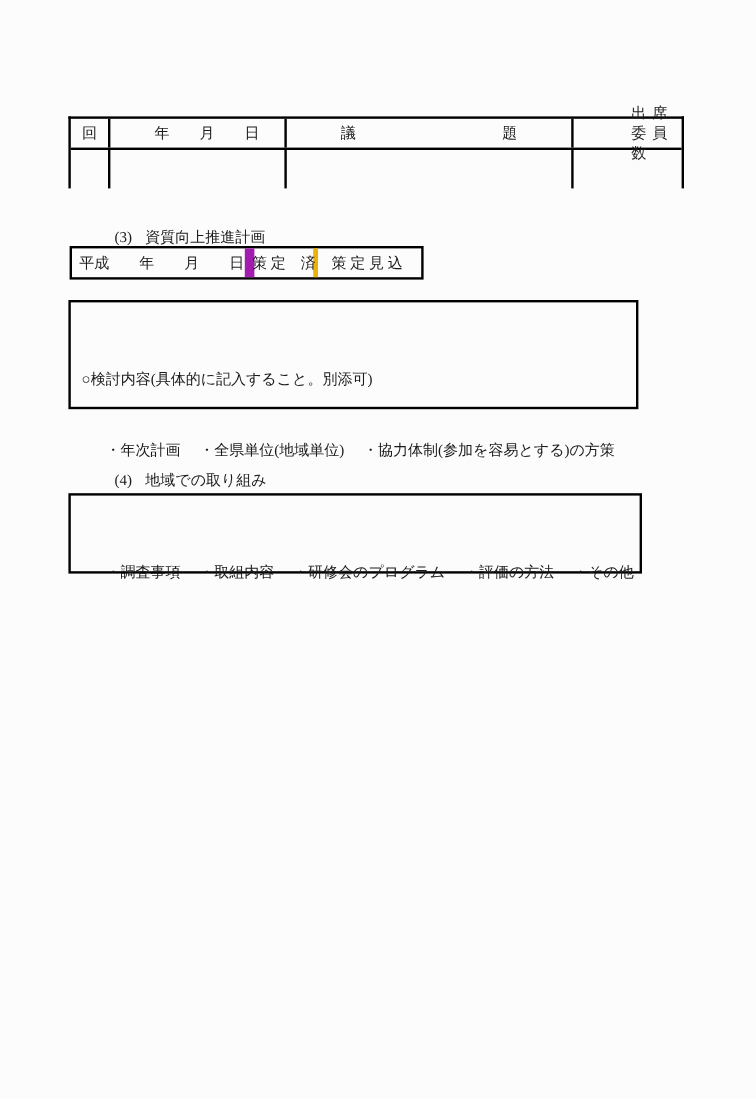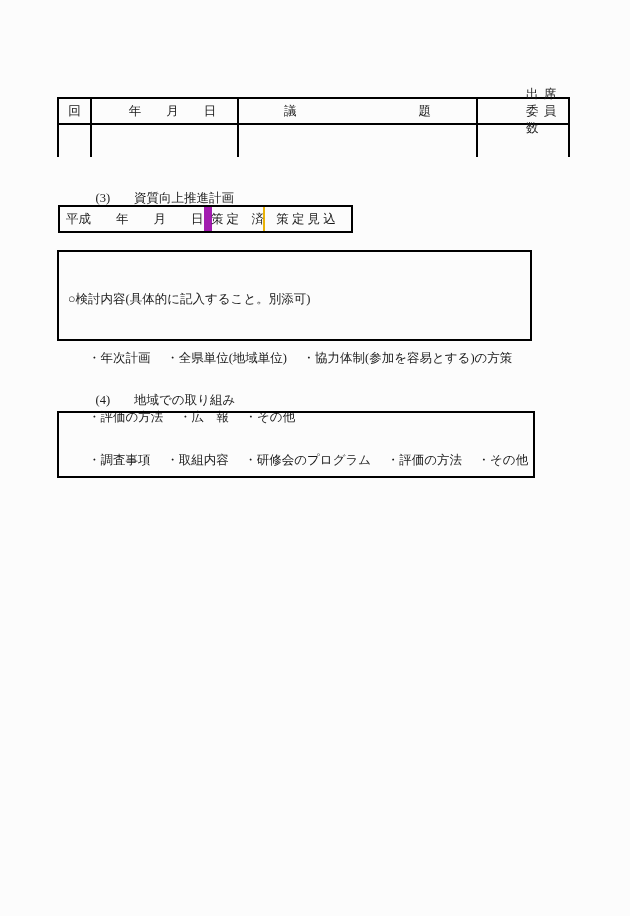--- a/index.html
+++ b/index.html
@@ -27,38 +27,38 @@
   .mt-body { height: 32px; }
   .c-round  { width: 33px;  border-right: 2px solid #000; justify-content: center; }
   .c-date   { width: 131px; border-right: 2px solid #000; justify-content: center; margin-left: 16px; }
   .c-agenda { width: 239px; border-right: 2px solid #000; justify-content: space-between; padding: 0 45px; }
   .c-att    { flex: 1; justify-content: center; letter-spacing: 1px; padding-left: 48px; }
 
   
   .section-label { position: absolute; left: 83px; height: 15px; line-height: 15px; white-space: pre; }
   .s3-label { top: 176px; }
   .s4-label { top: 378px; }
-  .sec-title { margin-left: 24px; }
+  .sec-title { margin-left: 11px; }
 
   
   .plan-table {
     position: absolute; left: 58px; top: 205px;
     box-sizing: border-box; height: 28px; width: 295px;
     border: 2px solid #000; display: flex; white-space: pre;
   }
   .pt-date     { width: 152px; border-right: 8px solid #a21caf; padding-left: 6px; }
-  .pt-done     { width: 53px;  border-right: 2px solid #eab308; justify-content: center; }
+  .pt-done     { width: 53px;  border-right: 4px solid #eab308; justify-content: center; }
   .pt-expected { width: 82px;  justify-content: center; }
 
   
   .content-box {
     position: absolute; left: 57px;
     box-sizing: border-box;
     border: 2px solid #000;
-    padding: 3px 8px 0 9px;
+    padding: 20px 8px 0 9px;
     white-space: pre;
   }
   .box1 { top: 250px; width: 475px; height: 91px; }
   .box2 { top: 411px; width: 478px; height: 67px; }
   .box-heading { line-height: 29px; }
   .box-line { line-height: 29px; padding-left: 20px; }
 </style>
 </head>
 <body>
 
@@ -88,21 +88,20 @@
 
   <div class="plan-table">
     <div class="cell pt-date">平成　　年　　月　　日</div>
     <div class="cell pt-done">策 定　済</div>
     <div class="cell pt-expected">策 定 見 込</div>
   </div>
 
   <div class="content-box box1">
     <div class="box-heading">○検討内容(具体的に記入すること。別添可)</div>
     <div class="box-line">・年次計画　 ・全県単位(地域単位)　 ・協力体制(参加を容易とする)の方策</div>
-    <div class="box-line">・評価の方法　 ・広　報　 ・その他</div>
   </div>
 
   <div class="section-label s4-label">
     <span>(4)</span><span class="sec-title">地域での取り組み</span>
   </div>
 
   <div class="content-box box2">
     <div class="box-line">・調査事項　 ・取組内容　 ・研修会のプログラム　 ・評価の方法　 ・その他</div>
   </div>
 

